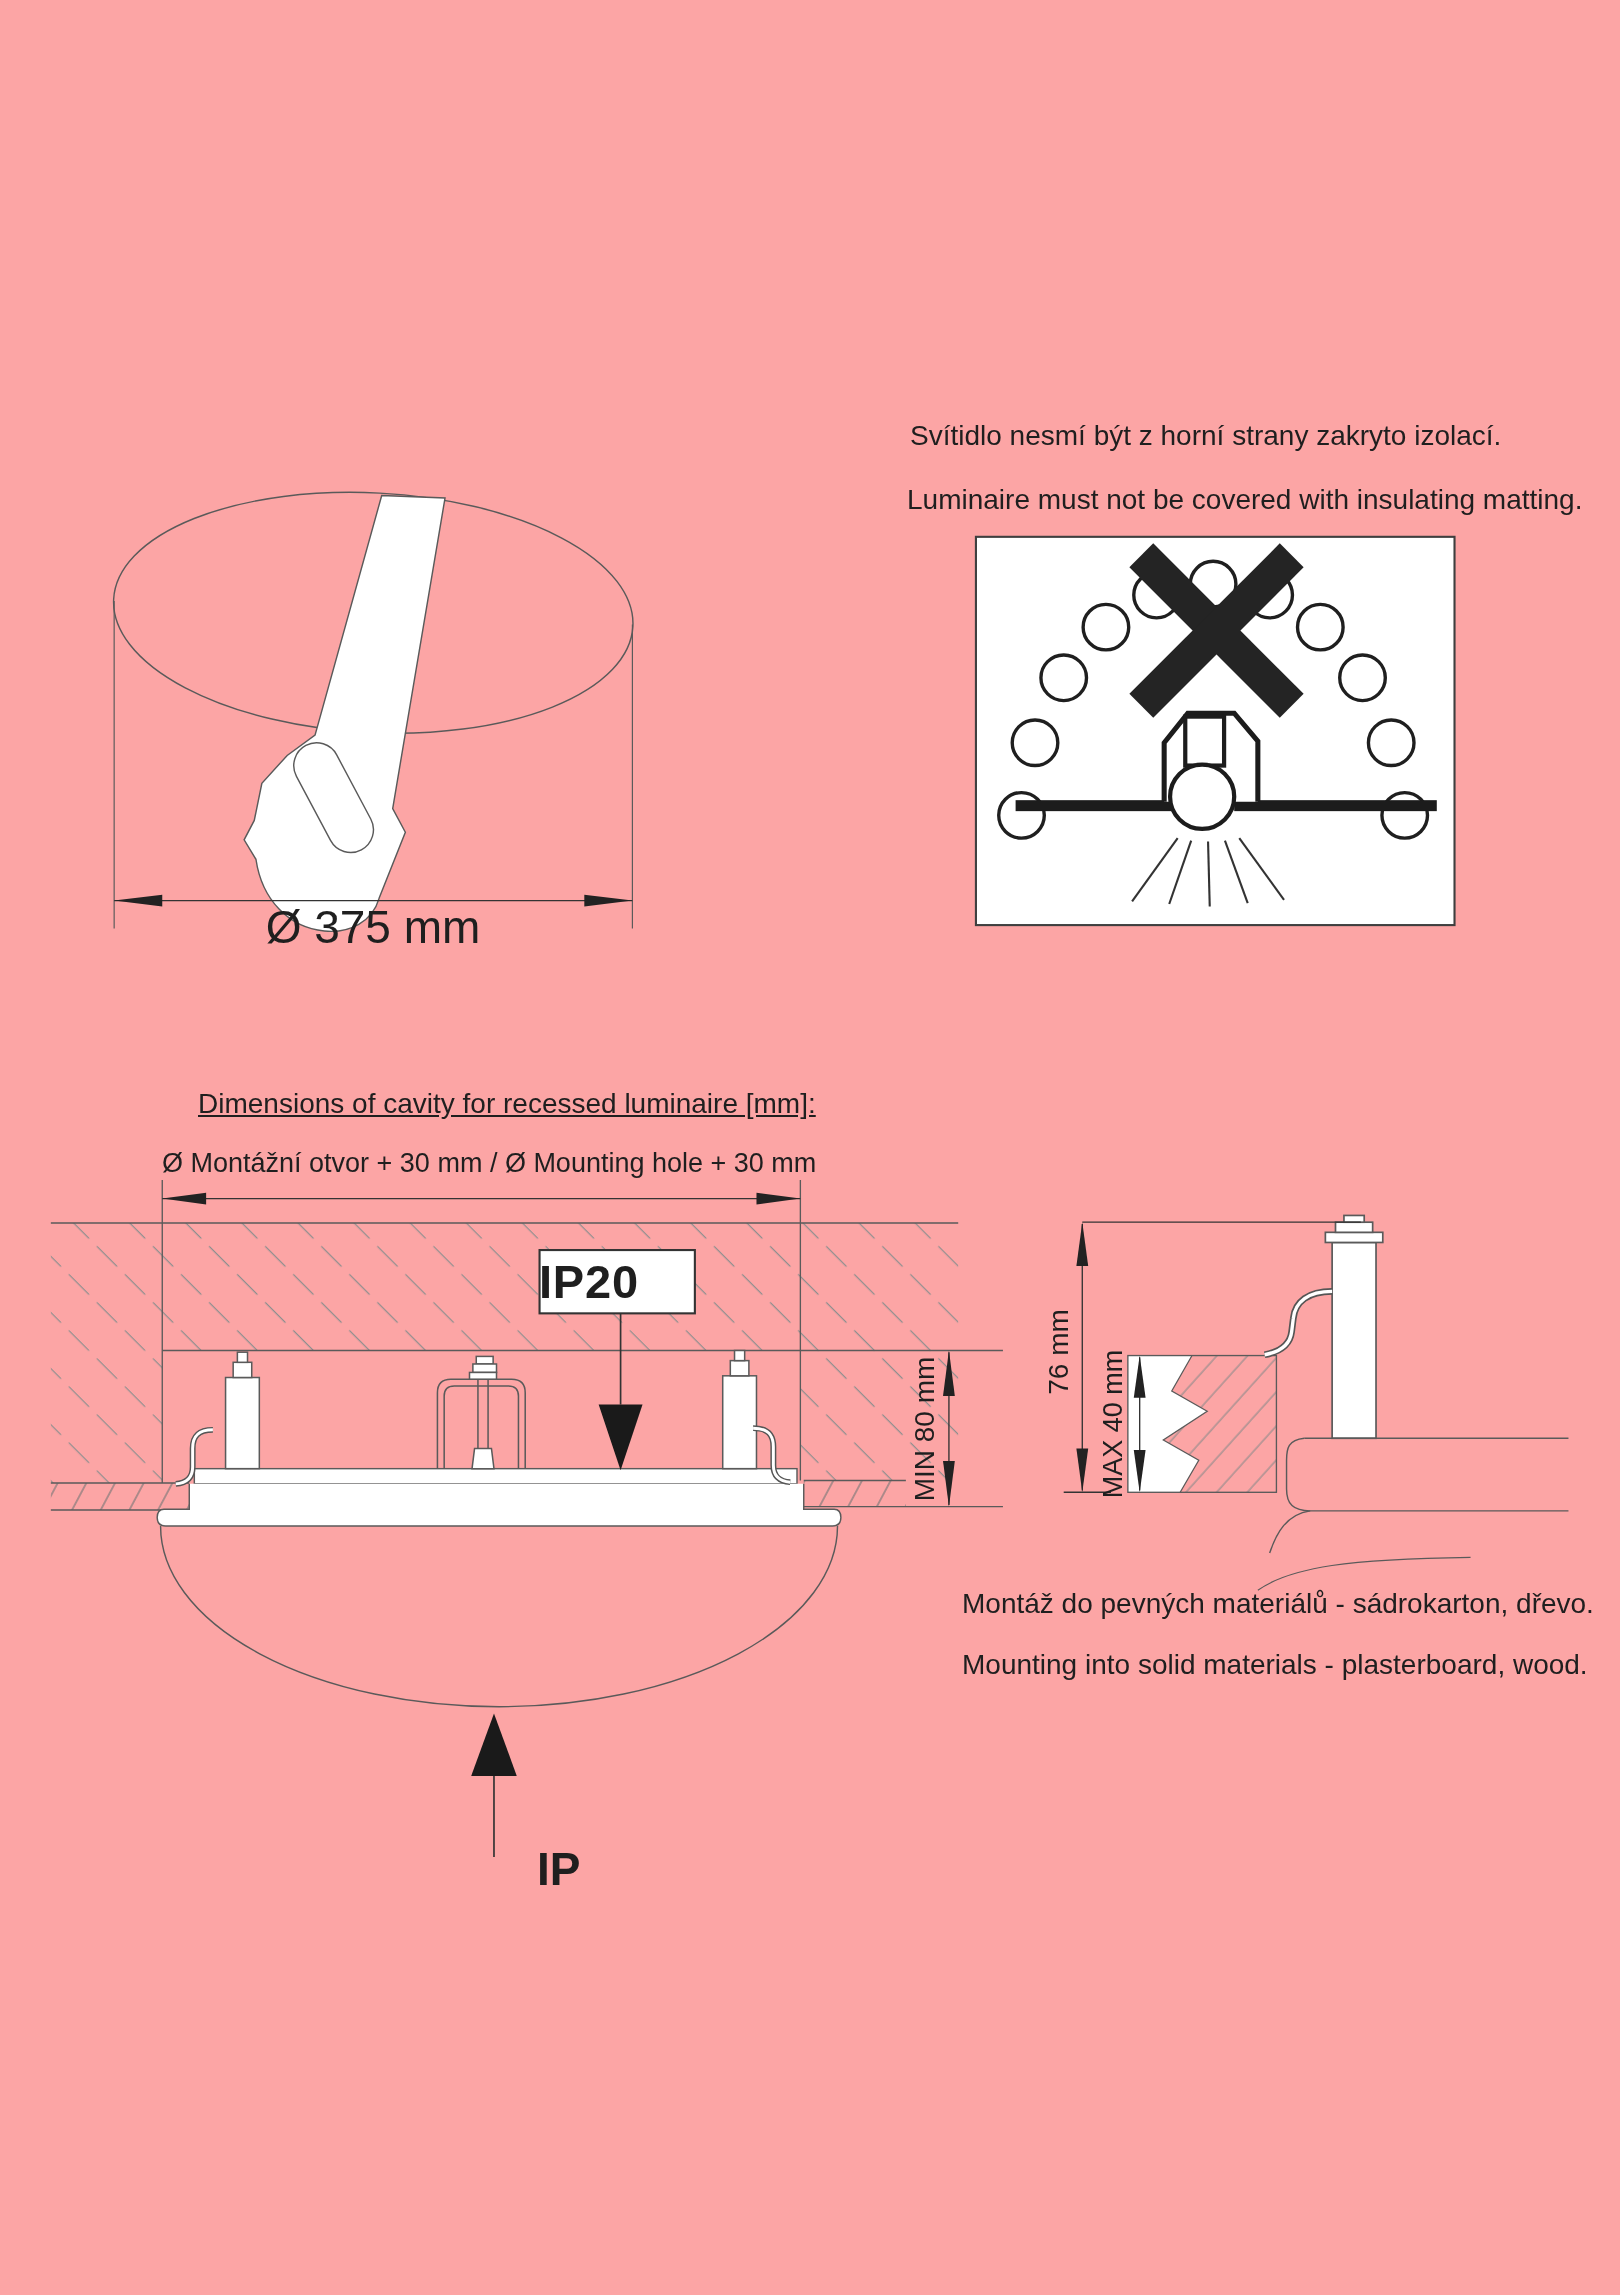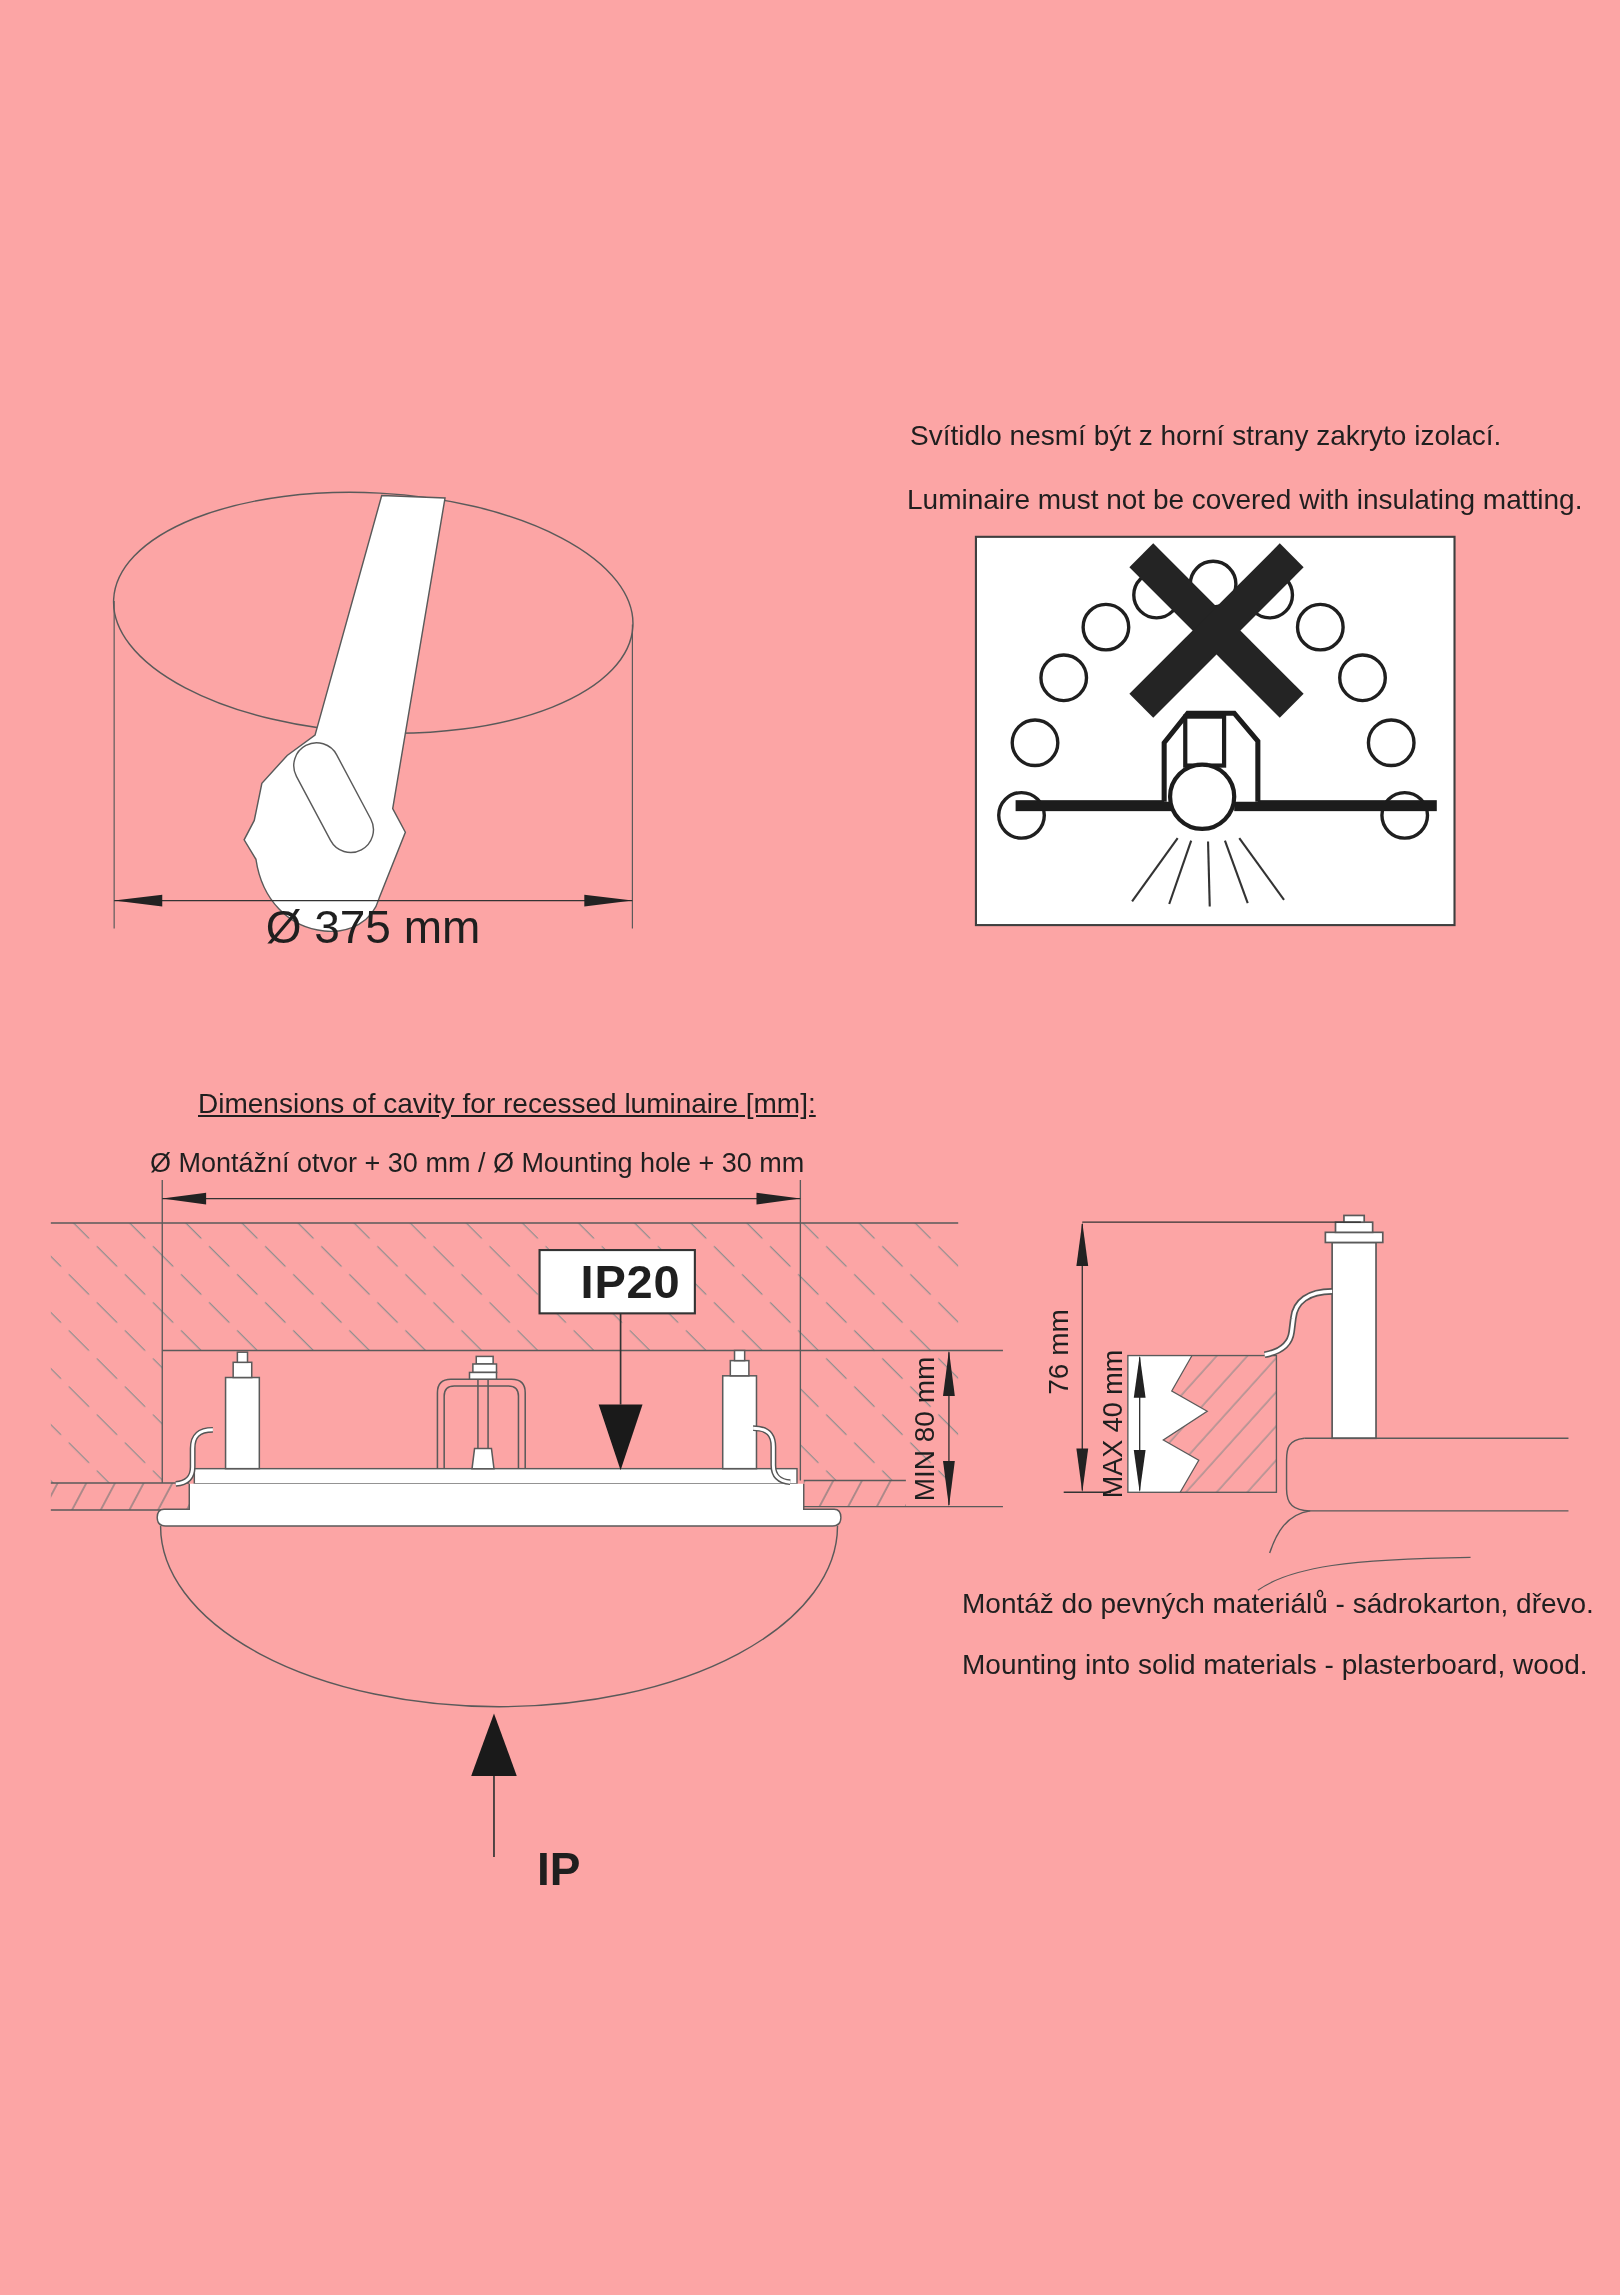--- a/index.html
+++ b/index.html
@@ -18,21 +18,21 @@
     line-height:1.15;
     white-space:nowrap;
     font-family:"Liberation Sans", sans-serif;
   }
   .center{transform:translate(-50%,0);}
   .rot{transform:translate(-50%,-50%) rotate(-90deg);}
   .big{font-size:46px;margin-top:40px;}
   .bold{font-weight:bold;}
   .boxed{
     width:183px;height:63px;
-    line-height:63px;text-align:center;
+    line-height:63px;
     font-size:47px;font-weight:bold;
     letter-spacing:0.8px;
   }
   .dimlabel{width:638px;text-align:center;font-size:27px;}
 </style>
 </head>
 <body>
 
 <div class="canvas">
 
@@ -220,21 +220,21 @@
     </g>
   </svg>
 
   <div class="label" style="left:910px; top:420px;">Svítidlo nesmí být z horní strany zakryto izolací.</div>
   <div class="label" style="left:907px; top:484px;">Luminaire must not be covered with insulating matting.</div>
 
   <div class="label big center" style="left:373px; top:861px;">Ø 375 mm</div>
 
   <div class="label" style="left:198px; top:1088px;text-decoration:underline;">Dimensions of cavity for recessed luminaire [mm]:</div>
 
-  <div class="label dimlabel center" style="left:469px; top:1148px;">Ø Montážní otvor + 30 mm / Ø Mounting hole + 30 mm</div>
+  <div class="label dimlabel center" style="left:481px; top:1148px;">Ø Montážní otvor + 30 mm / Ø Mounting hole + 30 mm</div>
 
   <div class="label boxed" style="left:539px; top:1250px;">IP20</div>
 
   <div class="label rot" style="left:925px; top:1429px;">MIN 80 mm</div>
 
   <div class="label rot" style="left:1059px; top:1352px;">76 mm</div>
   <div class="label rot" style="left:1114px; top:1424px; font-size:27px;">MAX 40 mm</div>
 
   <div class="label" style="left:962px; top:1588px;">Montáž do pevných materiálů - sádrokarton, dřevo.</div>
   <div class="label" style="left:962px; top:1649px;text-align:center;">Mounting into solid materials - plasterboard, wood.</div>

